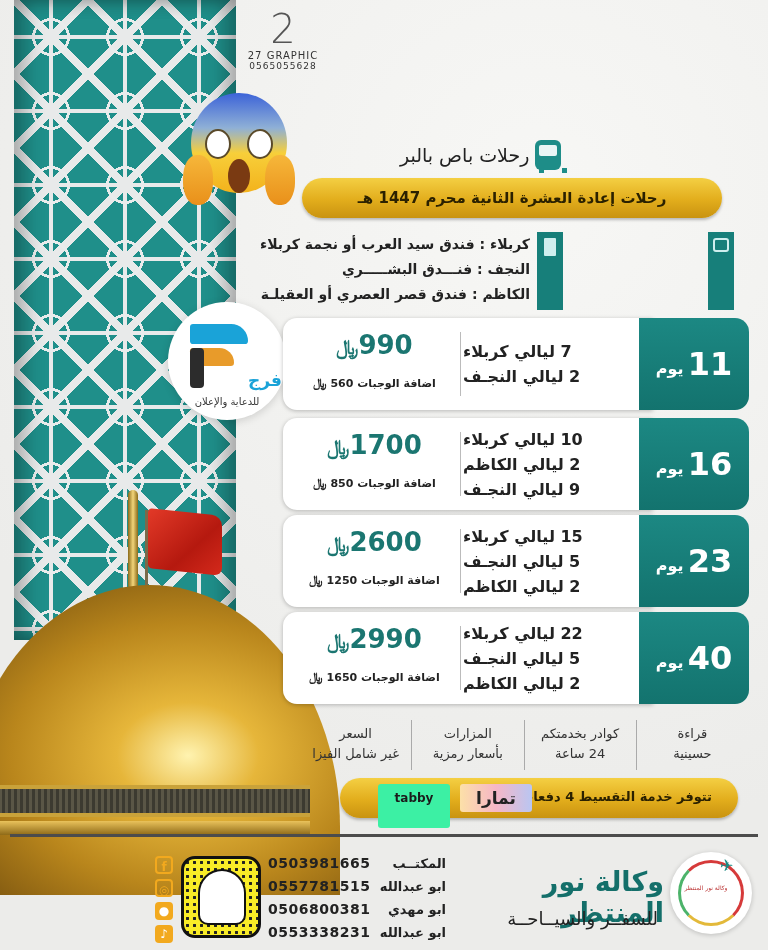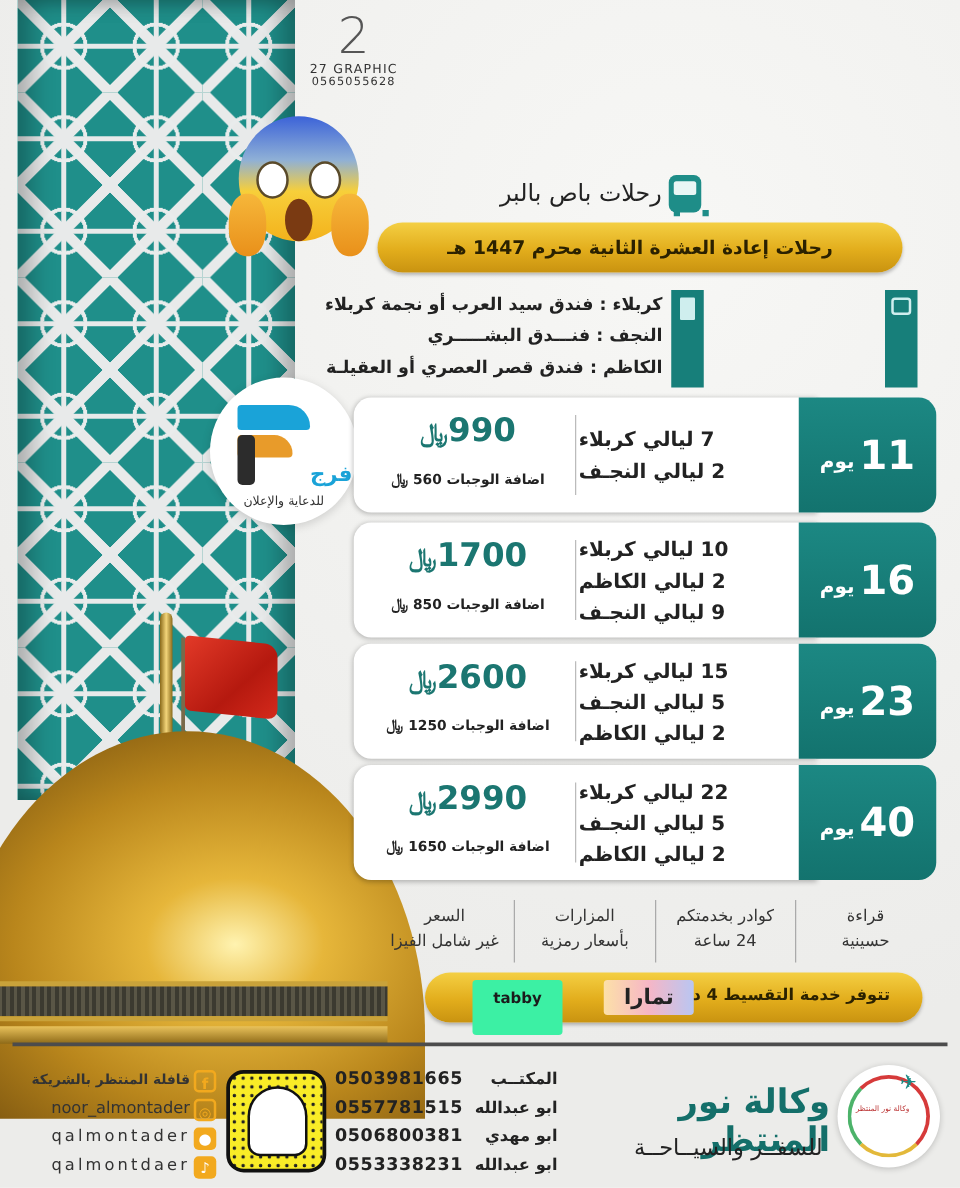--- a/index.html
+++ b/index.html
@@ -112,21 +112,21 @@
   
   .features { position: absolute; left: 418px; top: 720px; width: 330px; height: 50px; display: flex; direction: rtl; }
   .features .feat { flex: 1; text-align: center; font-size: 13px; line-height: 20px; color: #333; border-left: 1px solid #aaa; padding: 4px 4px; }
   .features .feat:last-child { border-left: none; }
   .features.wide { left: 300px; width: 448px; }
 
   .install-pill { position: absolute; left: 340px; top: 778px; width: 398px; height: 40px; border-radius: 20px;
     background: linear-gradient(180deg,#f4cf43 0%,#e2ad1c 55%,#c99310 100%); box-shadow: 0 2px 3px rgba(0,0,0,.25); }
   .install-pill .txt { position: absolute; right: 26px; top: 11px; font-size: 13px; font-weight: bold; color: #2b2100; direction: rtl; }
   .install-pill .tamara { position: absolute; left: 120px; top: 6px; width: 72px; height: 28px; border-radius: 3px;
-    background: linear-gradient(90deg,#fce0a8,#f6b6c6,#b9c6f2); font-size: 17px; font-weight: bold; color: #222; text-align: center; line-height: 28px; direction: rtl; margin-left: 23px; }
+    background: linear-gradient(90deg,#fce0a8,#f6b6c6,#b9c6f2); font-size: 17px; font-weight: bold; color: #222; text-align: center; line-height: 28px; direction: rtl; }
   .install-pill .tabby { position: absolute; left: 38px; top: 6px; width: 72px; height: 44px; border-radius: 3px;
     background: #3cf0a4; font-size: 12px; font-weight: bold; color: #1b1b1b; text-align: center; line-height: 28px; }
 
   .hr { position: absolute; left: 10px; top: 834px; width: 748px; height: 3px; background: #4c4c4c; }
 
   
   .agency-logo { position: absolute; left: 670px; top: 852px; width: 82px; height: 82px; border-radius: 50%; background: #fff;
     box-shadow: 0 1px 5px rgba(0,0,0,.2); overflow: hidden; }
   .agency-logo .ring { position: absolute; left: 8px; top: 8px; width: 66px; height: 66px; border-radius: 50%;
     border: 3px solid transparent; border-top-color: #d63a3a; border-right-color: #d63a3a; border-bottom-color: #e3b93a; border-left-color: #4cb36a; }
@@ -356,20 +356,14 @@
     <div class="ghost"></div>
   </div>
 
   <div class="social-icons">
     <div class="si outline">f</div>
     <div class="si outline">◎</div>
     <div class="si">●</div>
     <div class="si">♪</div>
   </div>
 
-  <div class="handles">
-    <div class="ar">قافلة المنتظر بالشريكة</div>
-    <div>noor_almontader</div>
-    <div class="sp">qalmontader</div>
-    <div class="sp">qalmontdaer</div>
-  </div>
 
 </div>
 
 </body></html>

